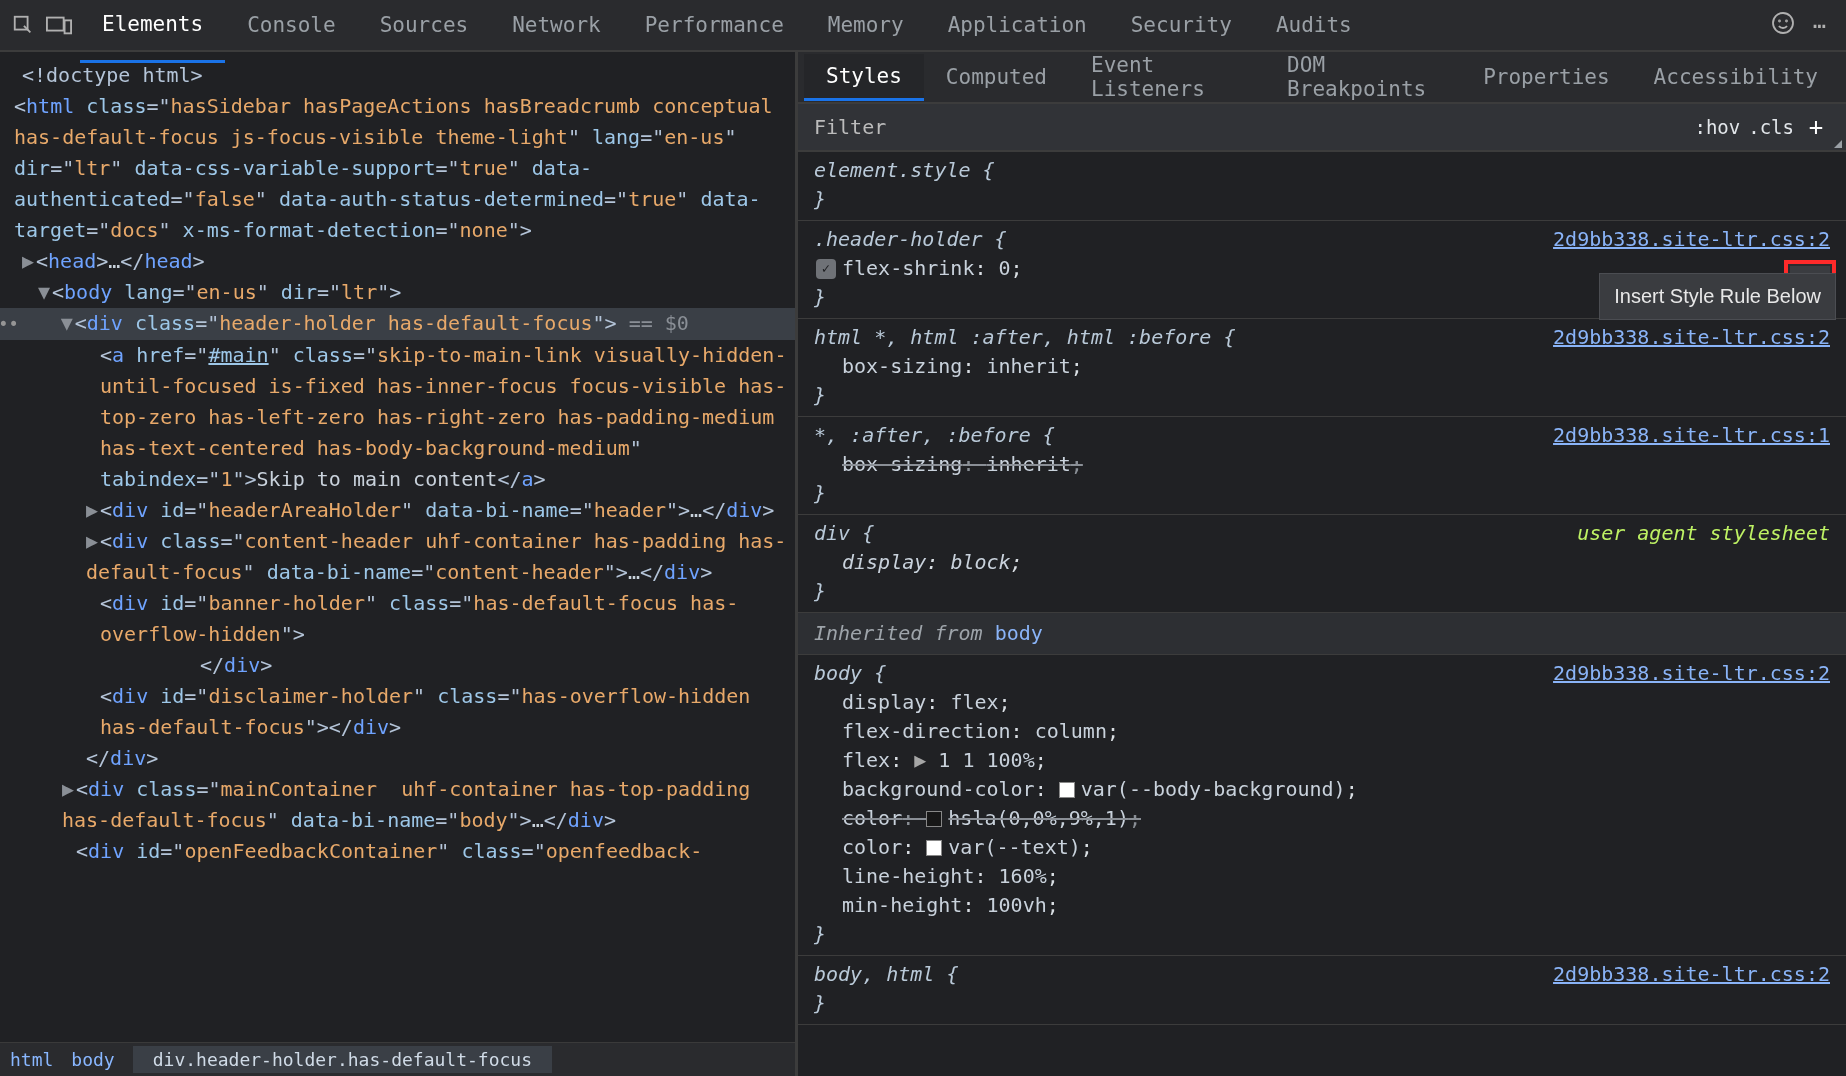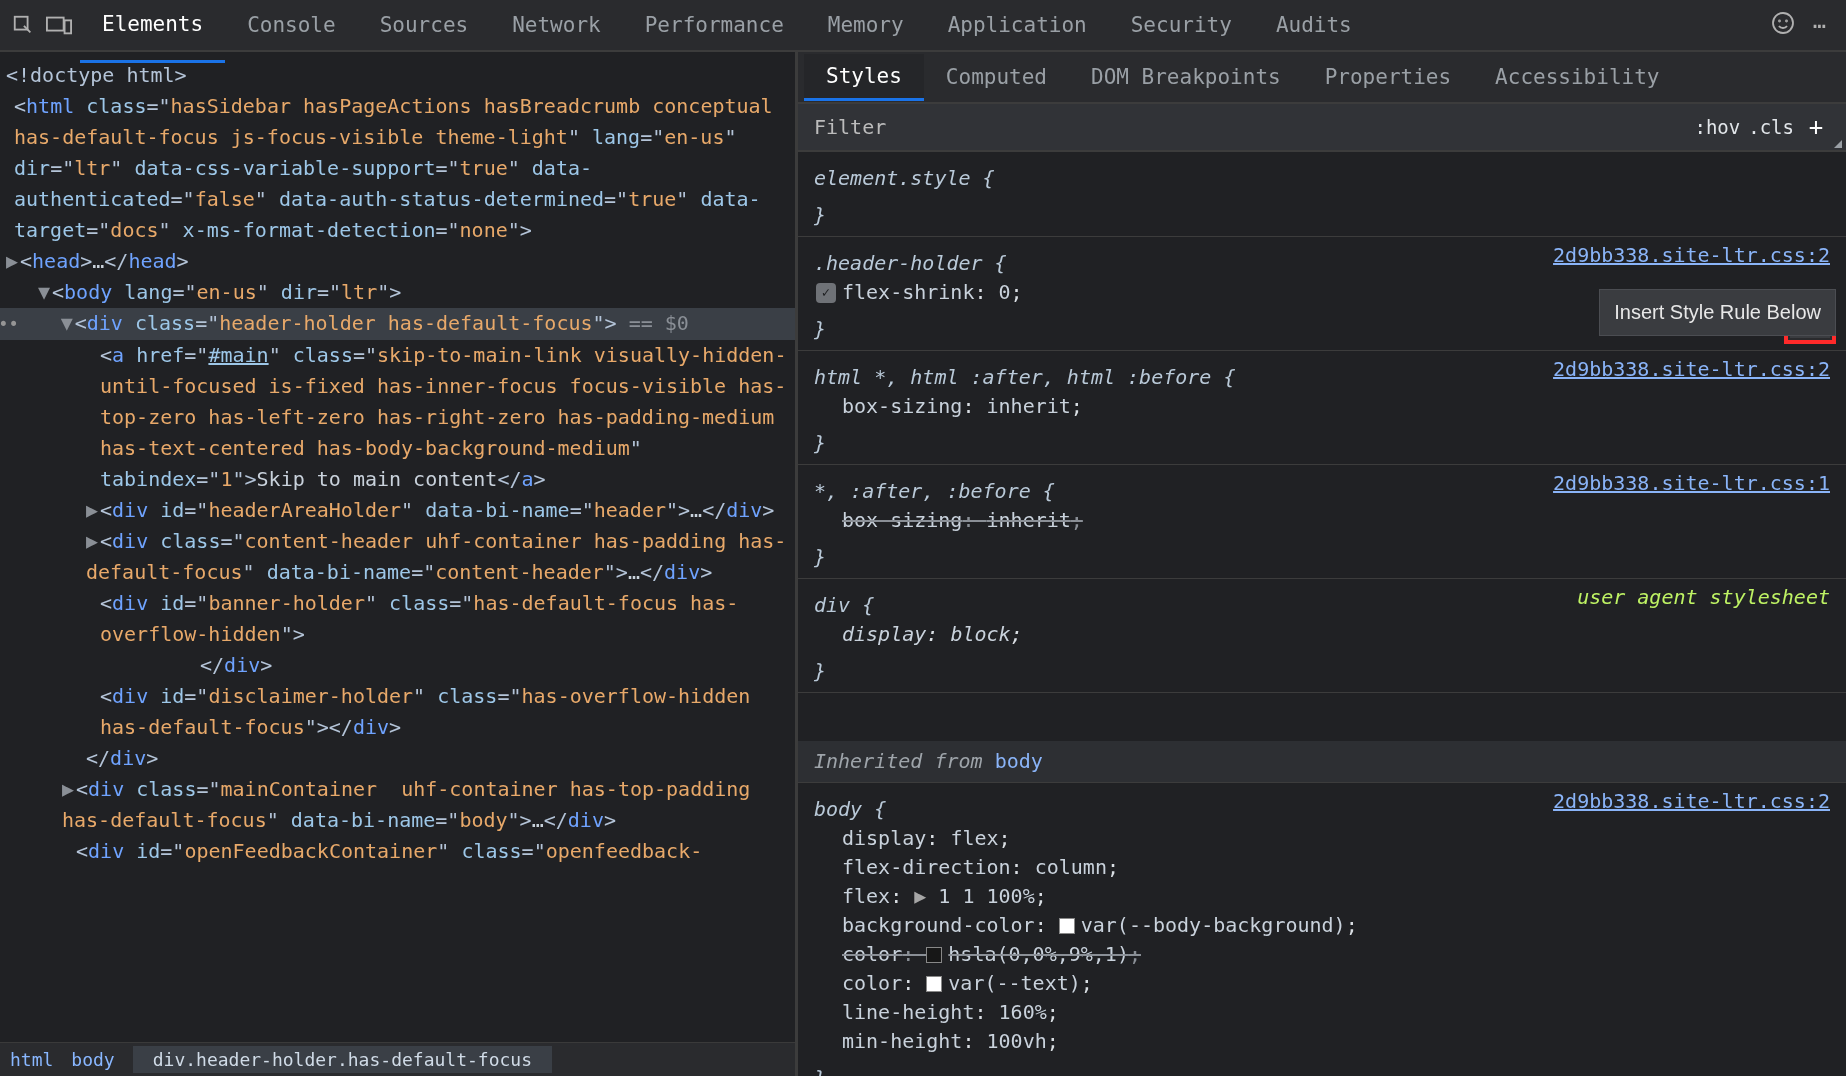--- a/index.html
+++ b/index.html
@@ -11,21 +11,21 @@
 }
 .top-tabs { display:flex; align-items:center; height:52px; background:#2a2b2e; border-bottom:2px solid #3c3c3c; padding:0 8px; }
 .tool-icon { width:30px; height:30px; display:flex; align-items:center; justify-content:center; color:#b0b0b0; margin-right:6px;}
 .top-tab { padding:24px 22px; color:#9aa0a6; cursor:pointer; font-size:21px;}
 .top-tab.active { color:#fff; border-bottom:3px solid #1a73e8; }
 .top-right { margin-left:auto; display:flex; align-items:center; gap:18px; padding-right:12px;}
 .smile, .kebab { color:#b0b0b0; font-size:22px;}
 .main { flex:1; display:flex; min-height:0;}
 .left-pane { width:795px; display:flex; flex-direction:column; min-height:0;}
 .dom { flex:1; overflow:auto; padding:8px 0 4px 0; font-family:Consolas,monospace; font-size:20px; line-height:31px;}
-.dom .line { white-space:pre-wrap; padding-left:6px; text-indent:-0px;}
+.dom .line { white-space:pre-wrap; padding-left:22px; text-indent:-0px;}
 .pun { color:#b4c4d8;}
 .tag { color:#6fa3ff;}
 .attr-n { color:#9dc7e8;}
 .attr-v { color:#e8a96a;}
 .txt { color:#c9d2dc;}
 .sel-line { background:#3a3f46;}
 .gray { color:#8a8f96;}
 .toggle { color:#8a8f96; display:inline-block; width:14px;}
 .href { color:#9dc7e8; text-decoration:underline;}
 .crumb-bar { display:flex; align-items:center; height:34px; background:#2a2b2e; border-top:1px solid #3a3a3a; padding:0 10px; font-size:18px; gap:18px; color:#89b7ff;}
@@ -35,29 +35,29 @@
 .sub-tab { padding:10px 22px; color:#9aa0a6; font-size:21px;}
 .sub-tab.active { color:#fff; border-bottom:3px solid #1a73e8; background:#252629;}
 .filter-row { display:flex; align-items:center; height:48px; background:#313337; border-bottom:2px solid #3c3c3c; padding:0 16px; position:relative;}
 .filter-row input { flex:1; background:transparent; border:none; color:#bbb; font-size:20px; outline:none; font-family:inherit;}
 .filter-row input::placeholder{color:#bcbcbc;}
 .hov-cls { display:flex; gap:8px; color:#e2e6ea; font-size:19px; font-family:Consolas,monospace; align-items:center;}
 .plus-btn { width:28px;height:28px; display:flex;align-items:center;justify-content:center;color:#fff;font-size:24px;}
 .corner { position:absolute; right:4px; bottom:2px; width:0;height:0;border-left:8px solid transparent;border-bottom:8px solid #9aa0a6;}
 .rules { flex:1; overflow:auto; font-family:Consolas,monospace; font-size:20px; line-height:29px;}
 .rule { border-bottom:1.2px solid #3c3c3c; padding:4px 16px 6px 16px; position:relative;}
-.sel { color:#b9c9d8; font-style:italic;margin-top:8px;}
+.sel { color:#b9c9d8; font-style:italic;}
 .prop-row { padding-left:28px; }
 .pn { color:#c9d2dc;text-align:center;}
 .pv { color:#c9d2dc;}
 .struck { text-decoration:line-through; color:#8a8f96;}
 .src { position:absolute; right:16px; top:4px; color:#8ab4f8; text-decoration:underline; font-style:normal;}
 .src.ua { color:#bef264; font-style:italic; text-decoration:none;}
 .chk { display:inline-flex; width:20px;height:20px; background:#6f7277; border-radius:4px; align-items:center;justify-content:center;color:#1f2023; margin-left:-26px; margin-right:6px; vertical-align:2px; font-size:14px;}
-.inherit-bar { background:#2d2f33; padding:6px 16px; color:#9ea4aa; font-style:italic; font-size:20px; border-bottom:1.2px solid #3c3c3c;margin-top:48px;}
+.inherit-bar { background:#2d2f33; padding:6px 16px; color:#9ea4aa; font-style:italic; font-size:20px; border-bottom:1.2px solid #3c3c3c;}
 .inherit-bar .lnk{ color:#8ab4f8; font-style:normal;}
 .swatch{ display:inline-block;width:16px;height:16px;border:1px solid #888;vertical-align:-2px;margin-right:6px;background:#fff;}
 .add-btn-box { position:absolute; right:10px; bottom:6px; border:4px solid #ff2a2a; padding:2px; background:#2a2b2e;}
 .add-btn { width:40px;height:40px;background:#3a3c40;display:flex;align-items:center;justify-content:center;color:#eee;font-size:30px;}
 .tooltip { position:absolute; right:10px; top:52px; background:#3a3c40; border:1px solid #4b4d52; padding:8px 14px; color:#e8e8e8; font-size:20px; font-family:sans-serif; z-index:5;}
 .more-dots{position:relative;top:0;left:4px;color:#959595;font-size:17px;}
 .prop-row .arrow{color:#a6a6a6;}
 </style>
 </head>
 <body>
@@ -112,20 +112,21 @@
       <span>html</span>
       <span>body</span>
       <span class="crumb-sel">div.header-holder.has-default-focus</span>
     </div>
   </div>
 
   <div class="right-pane">
     <div class="sub-tabs" id="sub-tabs-container">
         <div class="sub-tab active">Styles</div>
         <div class="sub-tab">Computed</div>
+        <div class="sub-tab">Event Listeners</div>
         <div class="sub-tab">DOM Breakpoints</div>
         <div class="sub-tab">Properties</div>
         <div class="sub-tab">Accessibility</div>
       </div>
     <div class="filter-row">
       <input placeholder="Filter" style="">
       <div class="hov-cls">
         <span>:hov</span>
         <span>.cls</span>
         <span class="plus-btn">+</span>

